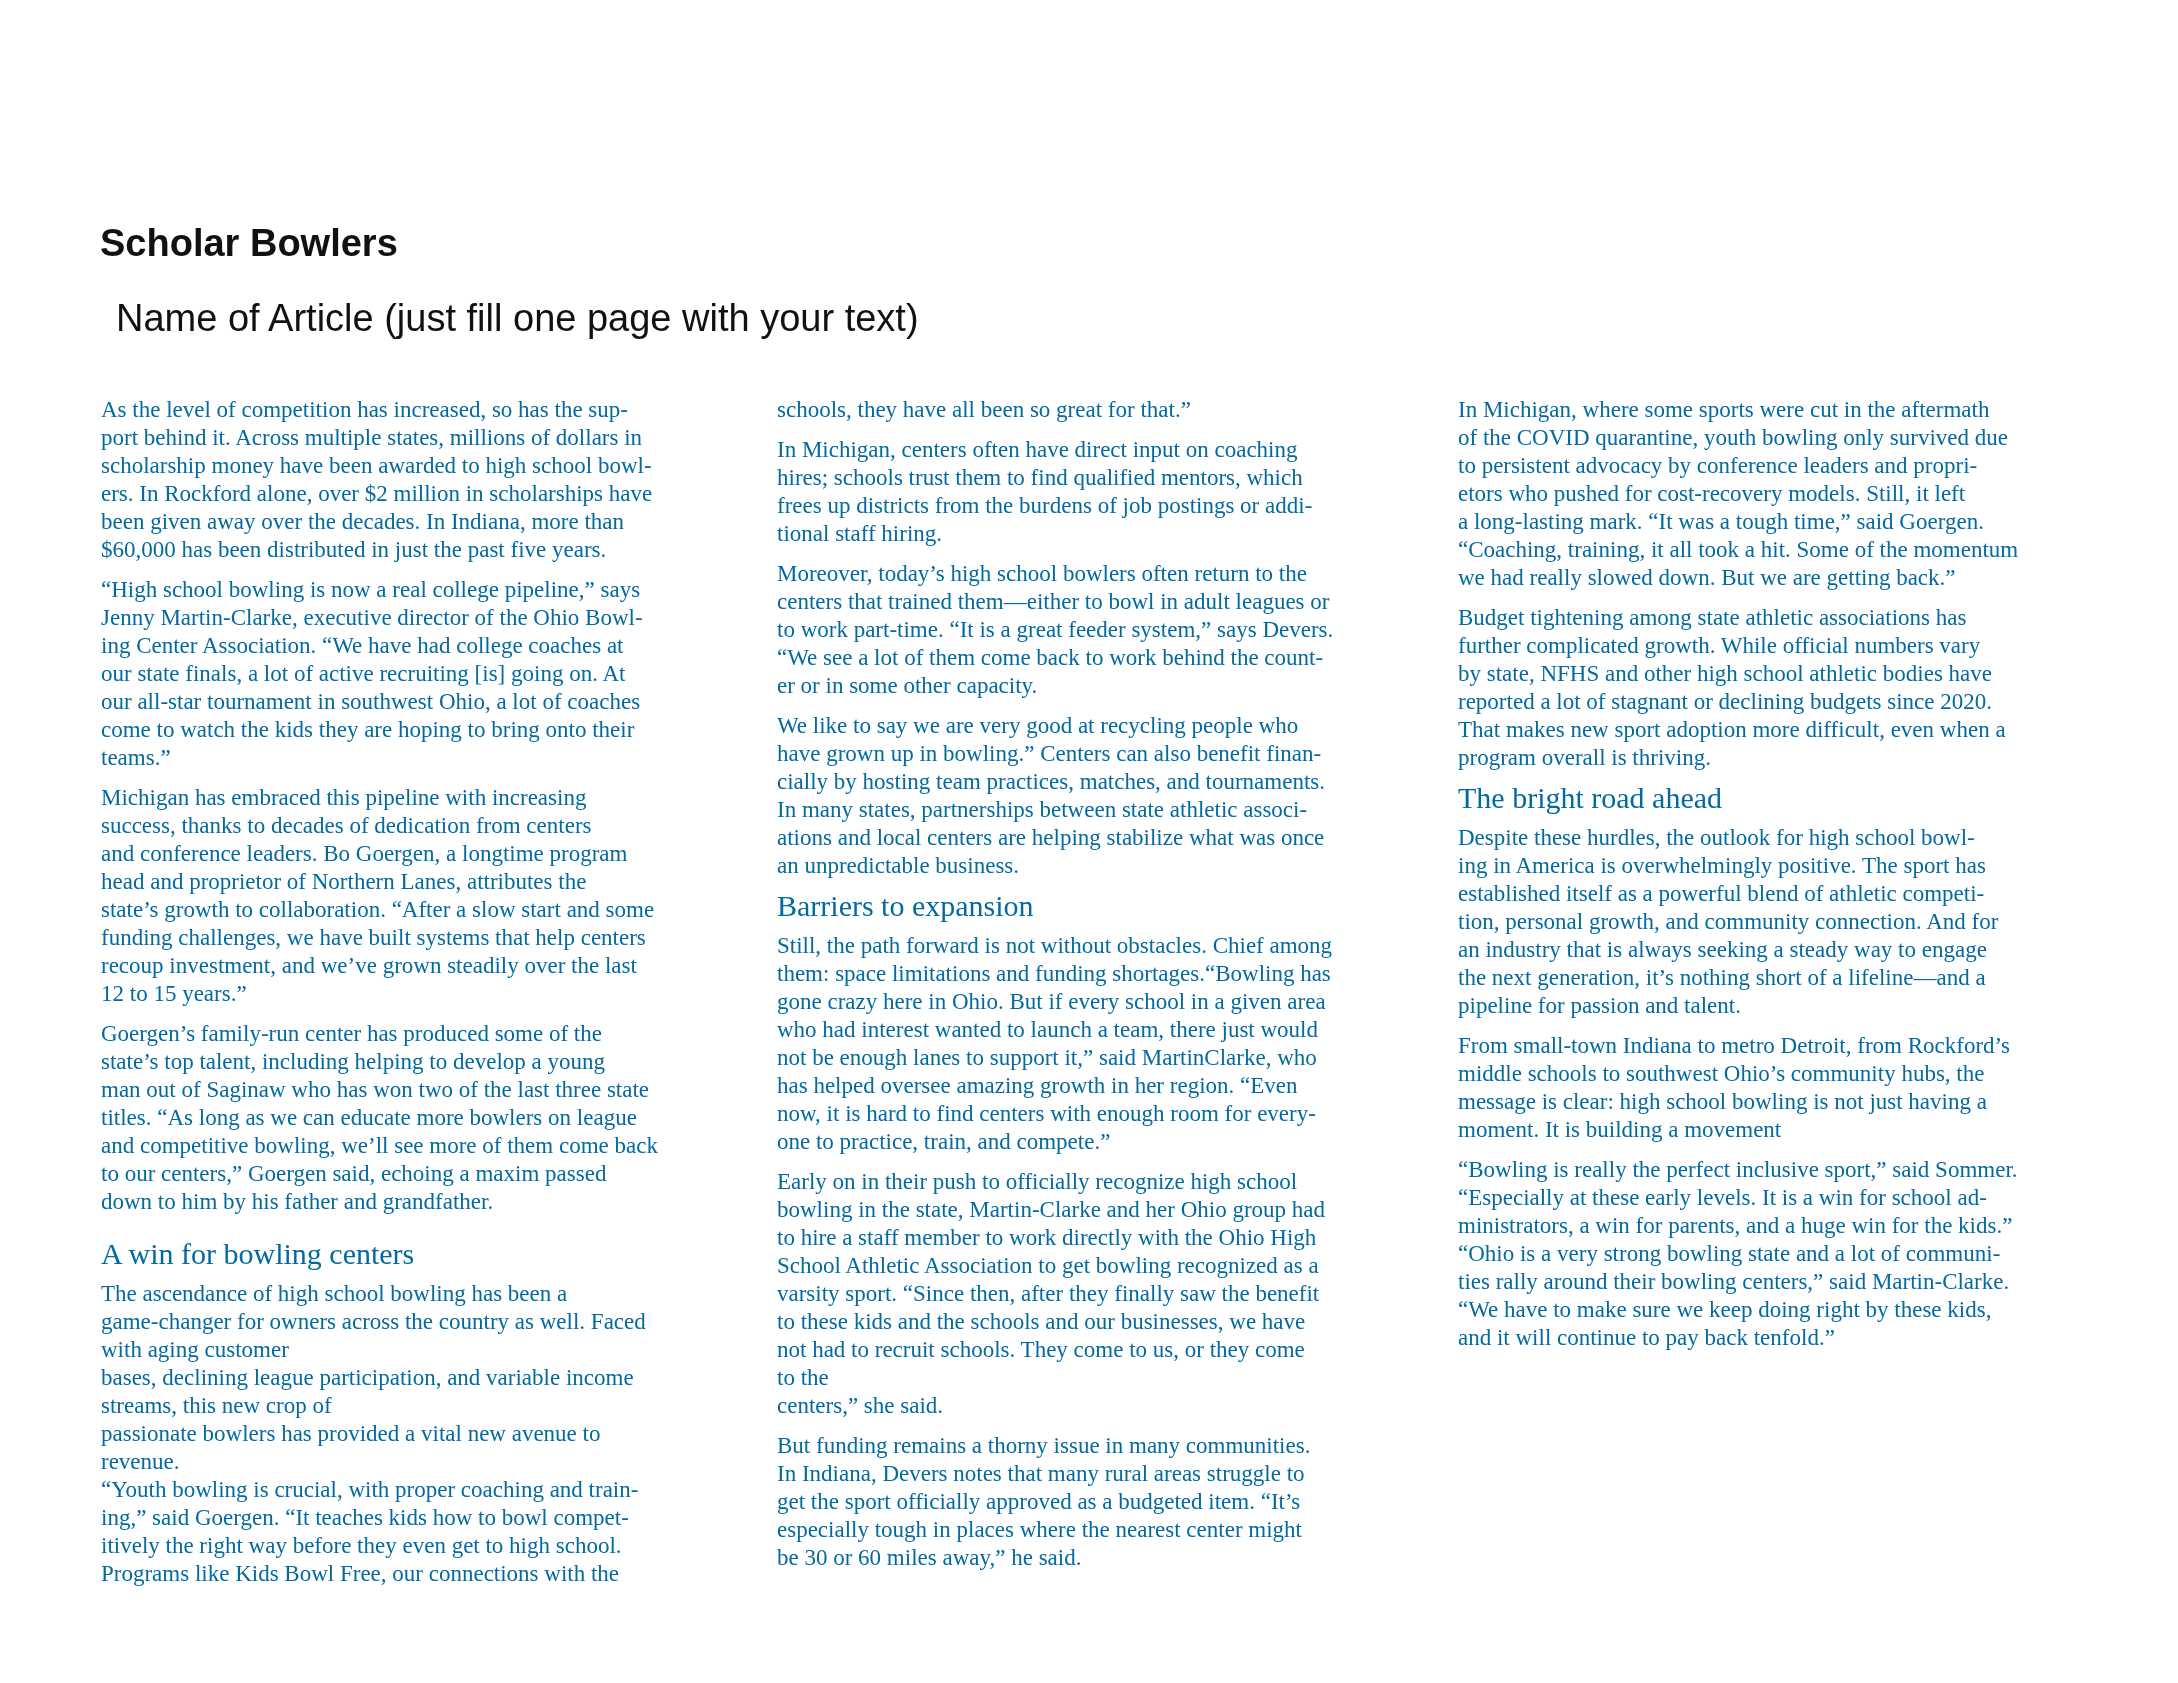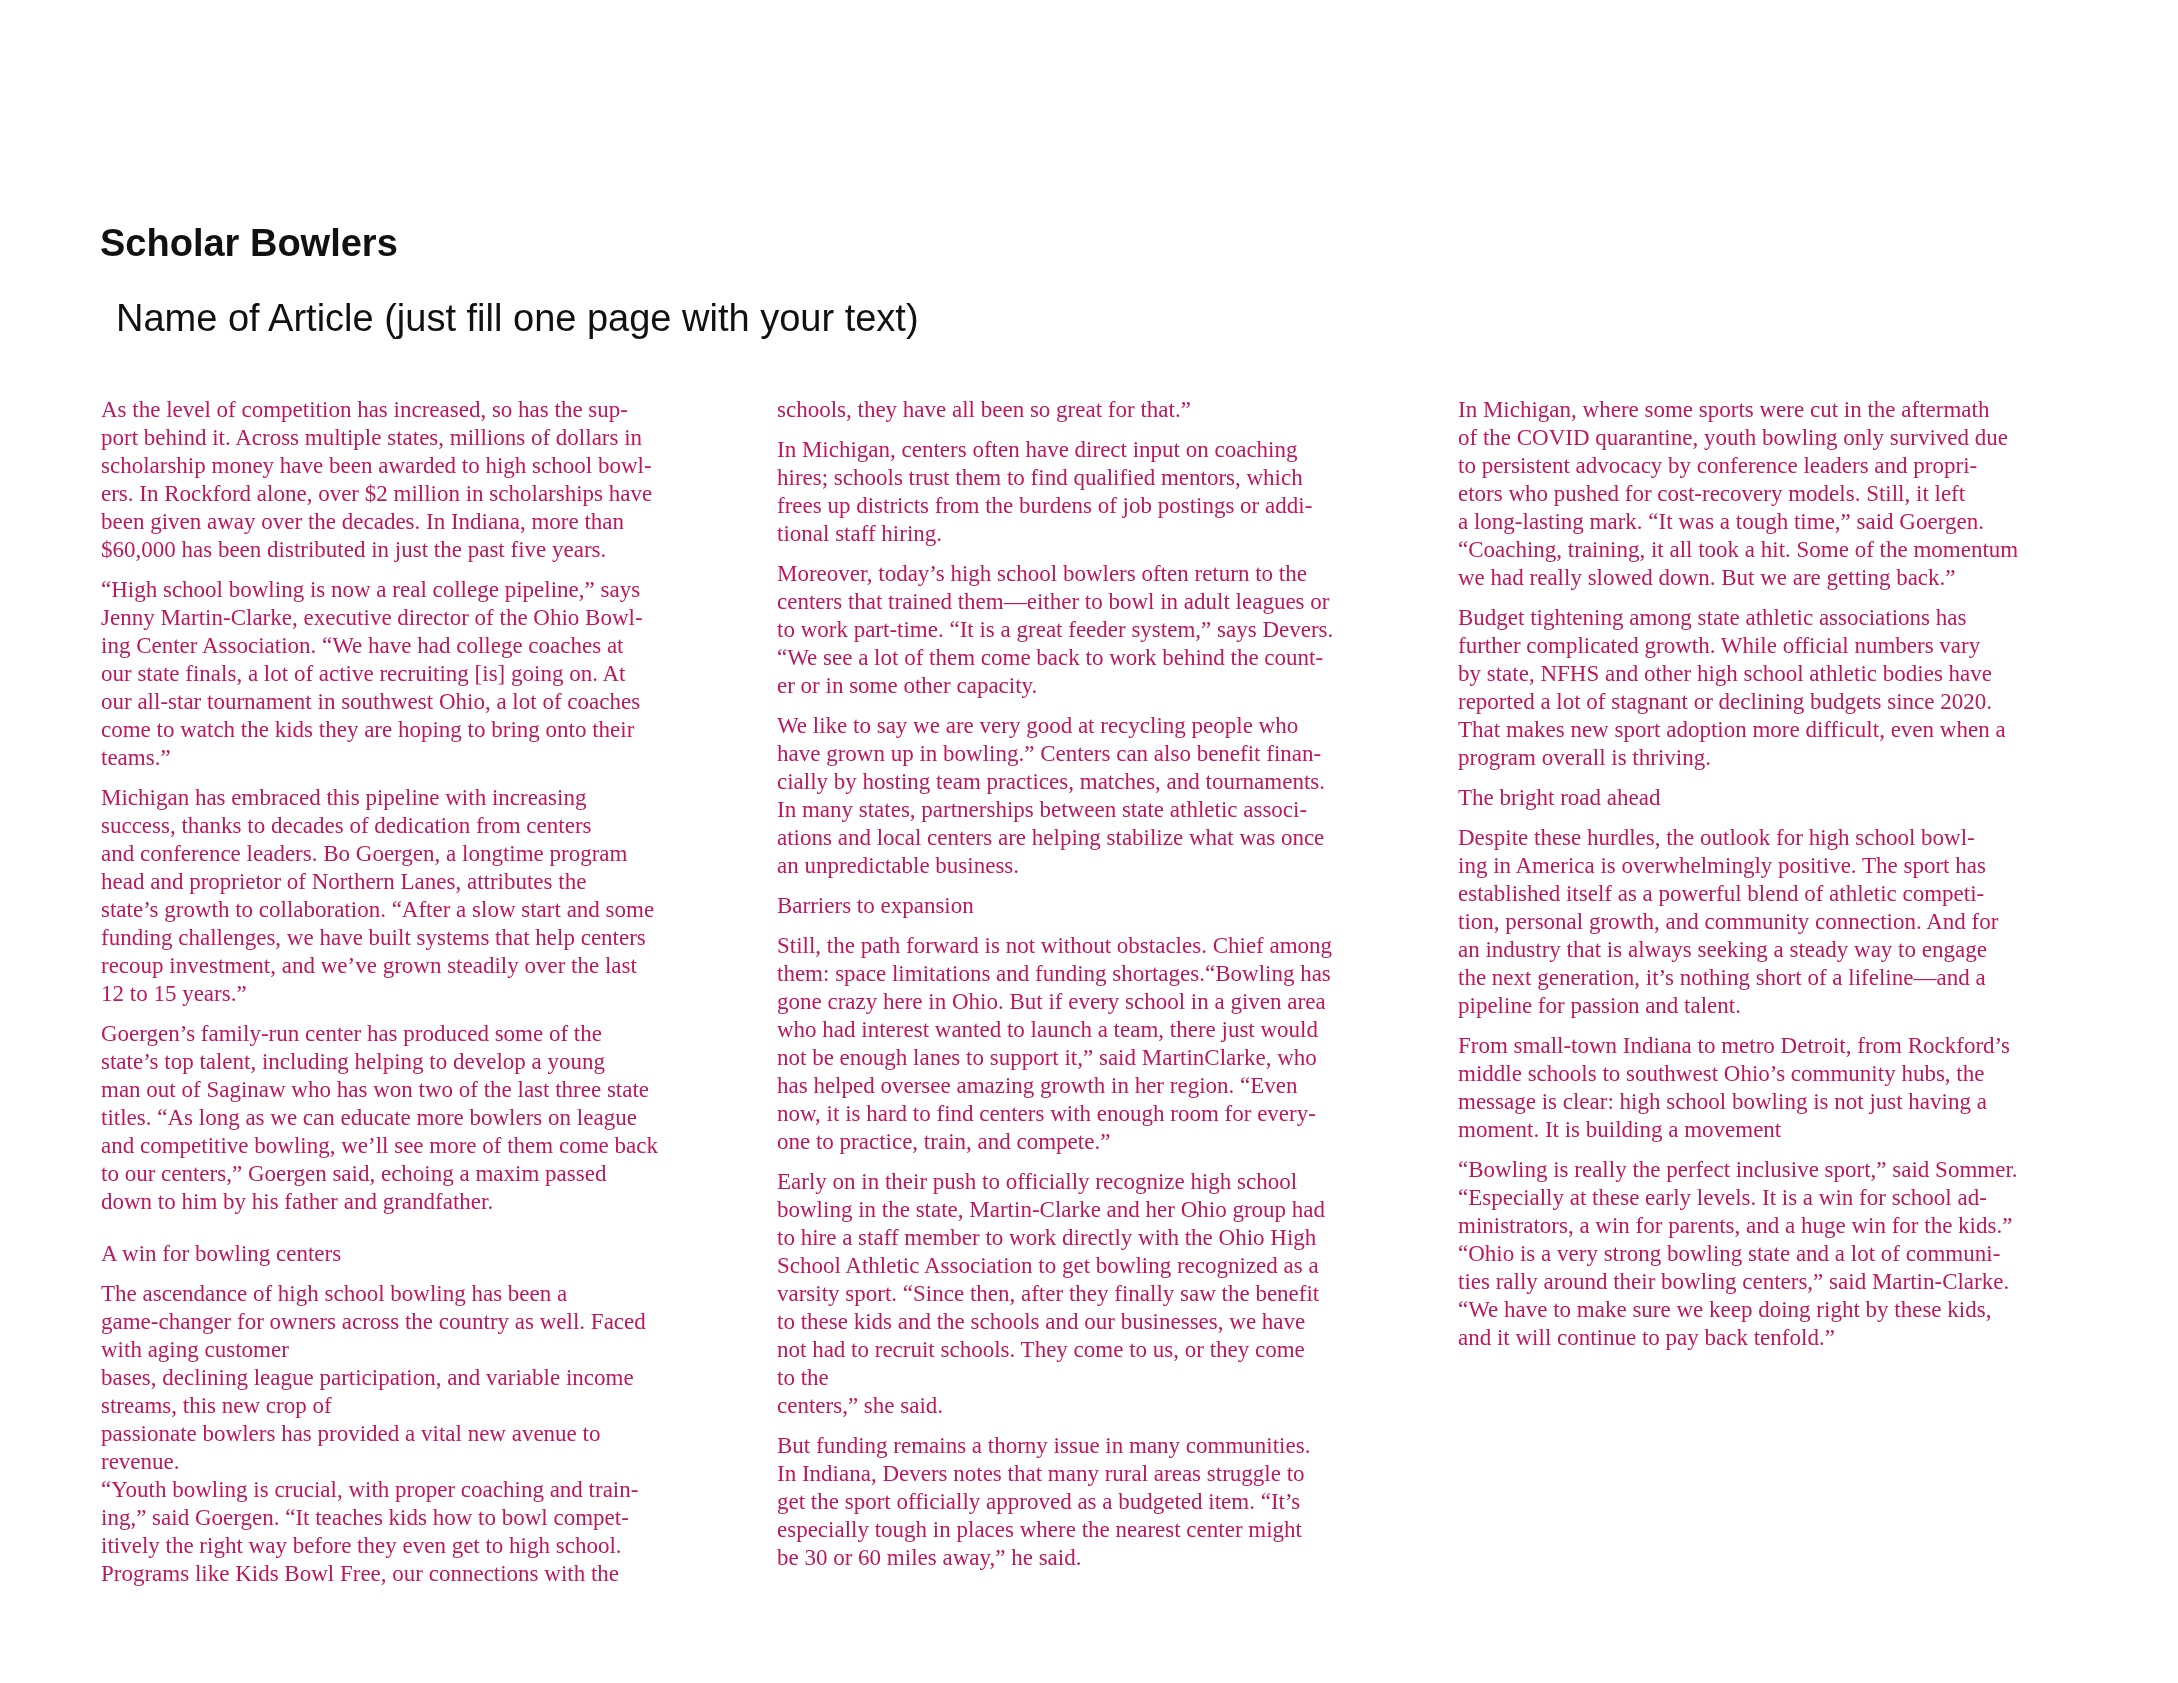--- a/index.html
+++ b/index.html
@@ -10,28 +10,28 @@
     font-family:"Liberation Sans", sans-serif; font-weight:700;
     font-size:38px; line-height:46px; letter-spacing:0px; margin:0; color:#111;
   }
   .subtitle {
     position:absolute; left:100px; top:279px;
     font-family:"Liberation Sans", sans-serif; font-weight:400;
     font-size:38px; line-height:46px; margin:16px; color:#111;
   }
   .col {
     position:absolute; top:396px; width:653px;
-    font-family:"Liberation Serif", serif; font-size:23px; line-height:28px; color:#be185d;
+    font-family:"Liberation Serif", serif; font-size:23px; line-height:28px; color:#0369a1;
   }
   .col1 { left:101px; }
   .col2 { left:777px; }
   .col3 { left:1458px; }
   .col p { margin:0 0 12px 0; white-space:pre-line; }
   .col p.tight { margin-bottom:0; }
-  .col h3 { margin:0 0 12px 0; font-weight:400; font-size:23px; line-height:28px; }
+  .col h3 { margin:0 0 12px 0; font-weight:400; font-size:30px; line-height:28px; }
   .col h3.spaced { margin-top:24px; }
 </style>
 </head>
 <body>
 
 <div class="page">
   <h1 class="title">Scholar Bowlers</h1>
   <h2 class="subtitle">Name of Article (just fill one page with your text)</h2>
 
   <div class="col col1">

